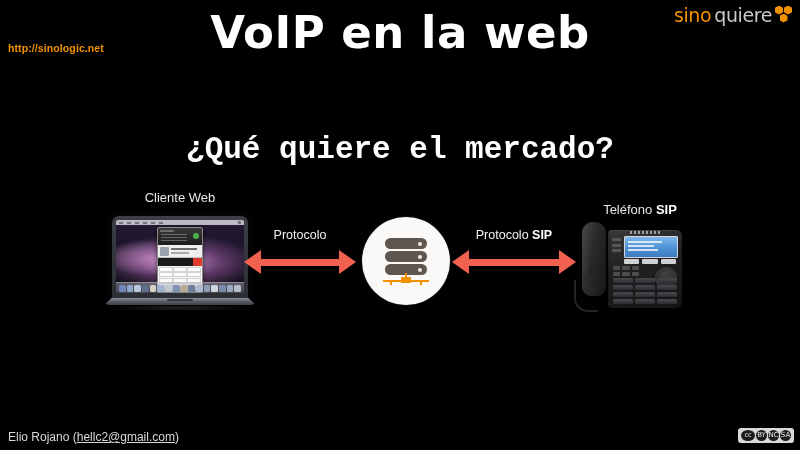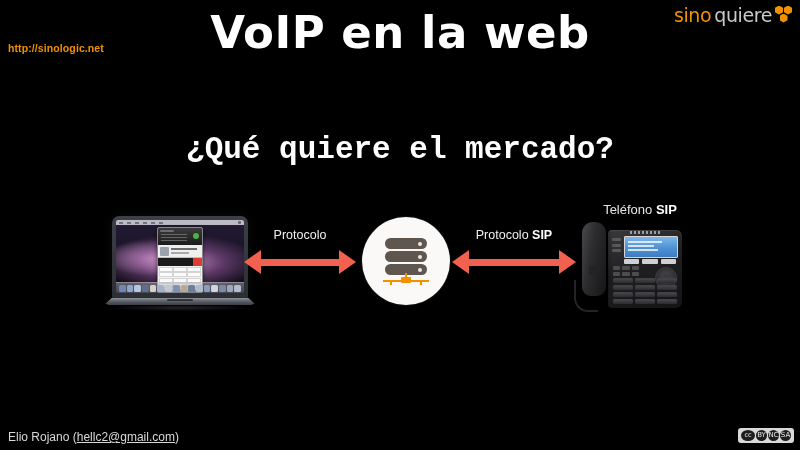--- a/index.html
+++ b/index.html
@@ -347,20 +347,23 @@
     <div class="hexc a"></div>
       <div class="hexc b"></div>
       <div class="hexc c"></div>
   </div>
 </div>
 
 <div class="question">¿Qué quiere el mercado?</div>
 
 <div class="diagram">
 
+  <div class="node-label lbl-client">
+    <span>Cliente Web</span><b></b>
+  </div>
   <div class="node-label lbl-phone">
     <span>Teléfono </span><b>SIP</b>
   </div>
 
   <div class="laptop">
     <div class="lid">
       <div class="screen">
         <div class="menubar">
           <div class="menubar-dots"></div>
         </div>

